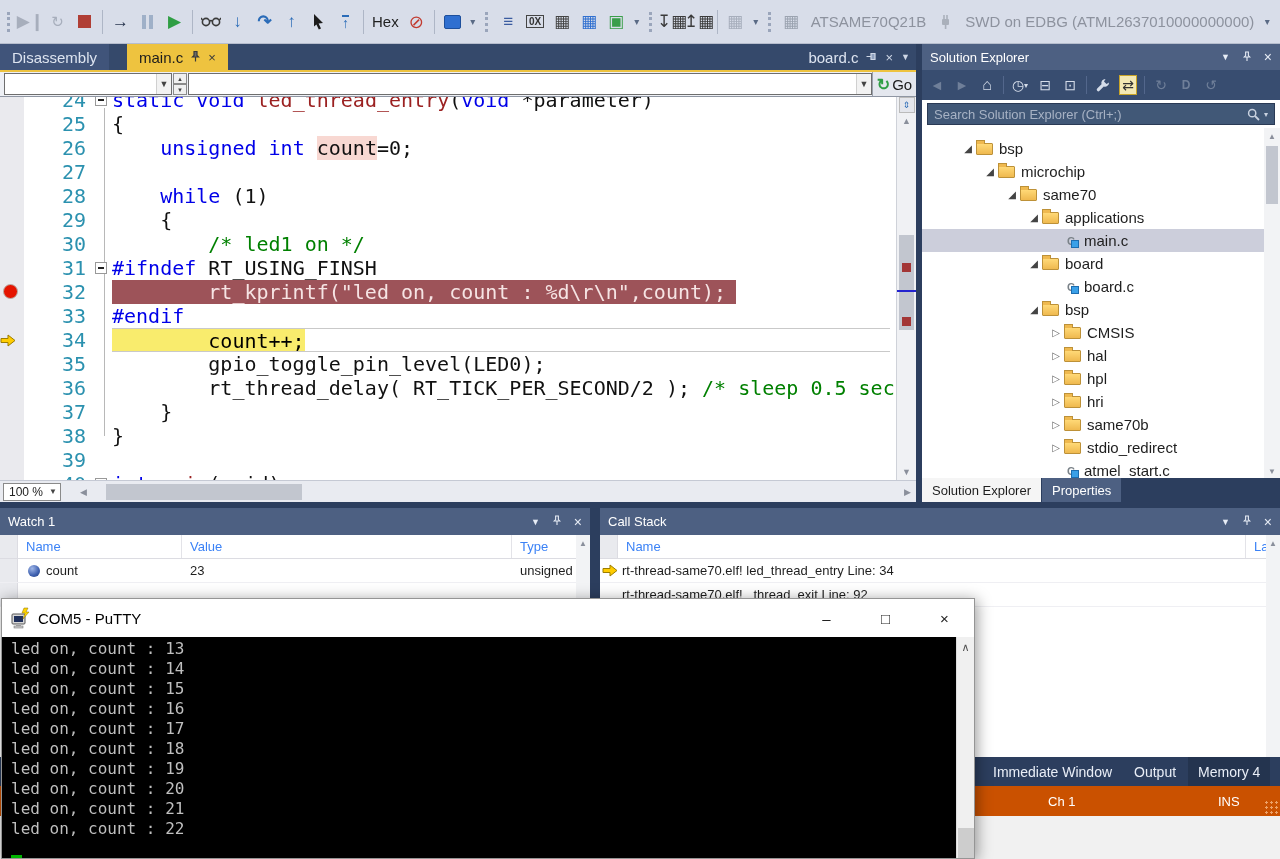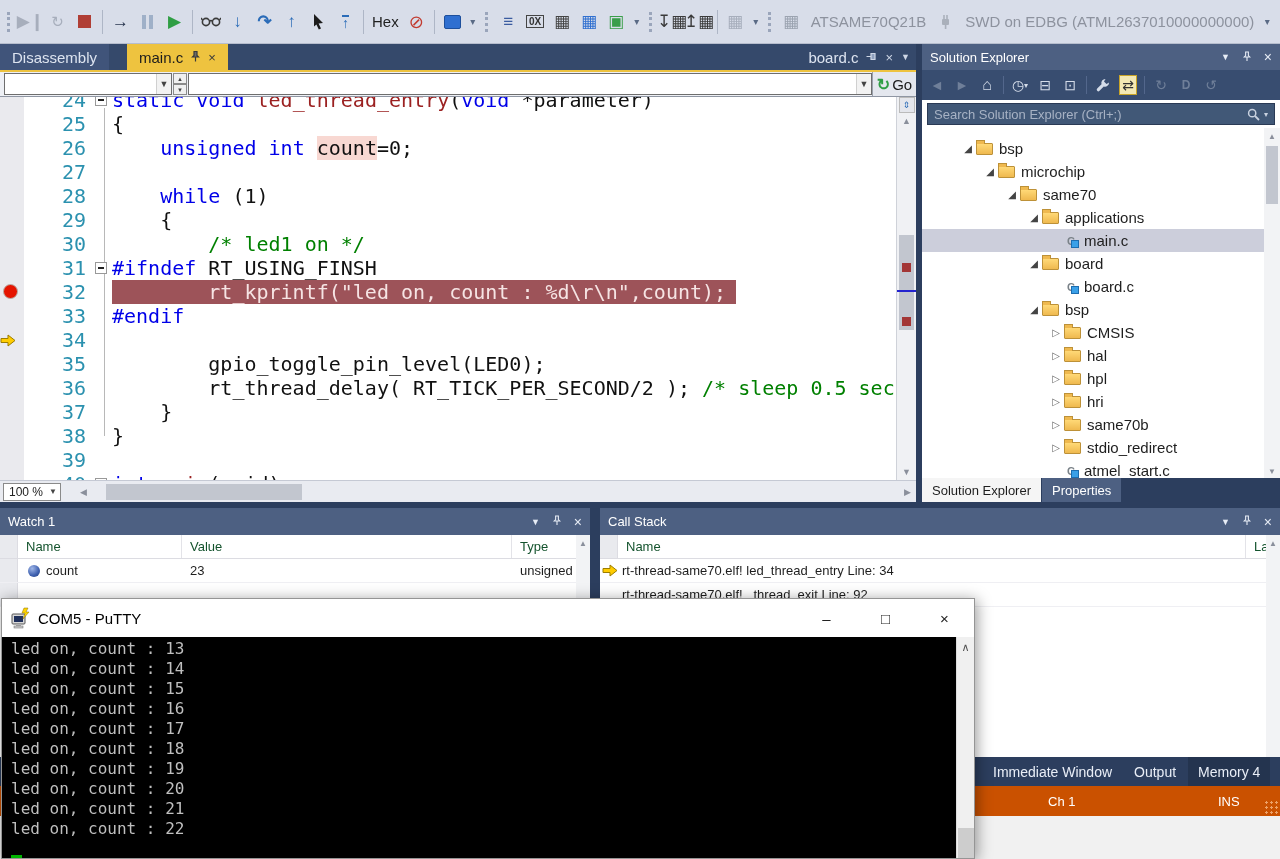--- a/index.html
+++ b/index.html
@@ -129,21 +129,21 @@
   #se-tabs { position:absolute; left:0; bottom:0; right:0; height:24px; display:flex; gap:1px; }
   .se-tab { padding:0 10px; display:flex; align-items:center; font-size:13px; }
   .se-tab.active { background:#f5f5f5; color:#1e1e1e; }
   .se-tab.inactive { background:#4d6082; color:#fff; }
 
   
   .grid-panel { position:absolute; top:508px; height:249px; }
   #watch-panel { left:0; width:590px; } #cs-panel { left:600px; width:680px; }
   .gp-body { position:absolute; left:0; top:27px; right:0; bottom:0; background:#fff; overflow:hidden; }
   .gp-title { height:27px; }
-  .tbl-header { display:flex; height:24px; border-bottom:1px solid #dcdce2; font-size:13px; color:#14532d; }
+  .tbl-header { display:flex; height:24px; border-bottom:1px solid #dcdce2; font-size:13px; color:#3b82f6; }
   .tbl-margin { width:18px; flex:none; background:#e9eaee; border-right:1px solid #dcdce2; }
   .th-cell { display:flex; align-items:center; padding-left:8px; border-right:1px solid #e3e3e8; }
   .tbl-row { display:flex; height:24px; border-bottom:1px solid #efeff3; font-size:13px; color:#1e1e1e; }
   .td-cell { display:flex; align-items:center; padding-left:8px; overflow:hidden; white-space:nowrap; }
   .sphere { width:12px; height:12px; border-radius:50%; flex:none; margin:0 6px 0 2px;
             background:radial-gradient(circle at 35% 30%, #9fb6e8, #3d5fae 60%, #27407e); }
   .gp-scroll { position:absolute; right:0; top:27px; width:14px; bottom:0; background:#f2f3f5;
                text-align:center; font-size:8px; color:#8a8f9b; padding-top:4px; }
   .cs-arrow { width:20px; flex:none; display:flex; align-items:center; justify-content:center; }
 
@@ -304,21 +304,21 @@
           <div class="code-row"><div class="c-margin"></div><div class="c-num">26</div><div class="c-outline"></div><div class="c-code"><span class="tok-p">    </span><span class="tok-k">unsigned</span><span class="tok-p"> </span><span class="tok-k">int</span><span class="tok-p"> </span><span class="tok-hl">count</span><span class="tok-p">=0;</span></div></div>
           <div class="code-row"><div class="c-margin"></div><div class="c-num">27</div><div class="c-outline"></div><div class="c-code"></div></div>
           <div class="code-row"><div class="c-margin"></div><div class="c-num">28</div><div class="c-outline"></div><div class="c-code"><span class="tok-p">    </span><span class="tok-k">while</span><span class="tok-p"> (1)</span></div></div>
           <div class="code-row"><div class="c-margin"></div><div class="c-num">29</div><div class="c-outline"></div><div class="c-code"><span class="tok-p">    {</span></div></div>
           <div class="code-row"><div class="c-margin"></div><div class="c-num">30</div><div class="c-outline"></div><div class="c-code"><span class="tok-p">        </span><span class="tok-c">/* led1 on */</span></div></div>
           <div class="code-row"><div class="c-margin"></div><div class="c-num">31</div><div class="c-outline"><span class="fold-box"></span></div><div class="c-code"><span class="tok-k">#ifndef</span><span class="tok-p"> RT_USING_FINSH</span></div></div>
           <div class="code-row"><div class="c-margin"><span class="bp-dot"></span></div><div class="c-num">32</div><div class="c-outline"></div><div class="c-code"><span class="bp-line-span">        rt_kprintf("led on, count : %d\r\n",count);</span></div></div>
           <div class="code-row"><div class="c-margin"></div><div class="c-num">33</div><div class="c-outline"></div><div class="c-code"><span class="tok-k">#endif</span></div></div>
           <div class="code-row"><div class="c-margin"><svg width="16" height="13" viewBox="0 0 16 13">
                 <path d="M1 4.5 h7 V1 l7 5.5 -7 5.5 V8.5 h-7 Z" fill="#ffcc00" stroke="#9c7d00" stroke-width="1"></path>
-              </svg></div><div class="c-num">34</div><div class="c-outline"></div></div>
+              </svg></div><div class="c-num">34</div><div class="c-outline"></div><div class="c-code cur-box"><span class="cur-span">        count++;</span><span class="cur-ext"></span></div></div>
           <div class="code-row"><div class="c-margin"></div><div class="c-num">35</div><div class="c-outline"></div><div class="c-code"><span class="tok-p">        gpio_toggle_pin_level(LED0);</span></div></div>
           <div class="code-row"><div class="c-margin"></div><div class="c-num">36</div><div class="c-outline"></div><div class="c-code"><span class="tok-p">        rt_thread_delay( RT_TICK_PER_SECOND/2 ); </span><span class="tok-c">/* sleep 0.5 sec</span></div></div>
           <div class="code-row"><div class="c-margin"></div><div class="c-num">37</div><div class="c-outline"></div><div class="c-code"><span class="tok-p">    }</span></div></div>
           <div class="code-row"><div class="c-margin"></div><div class="c-num">38</div><div class="c-outline"></div><div class="c-code"><span class="tok-p">}</span></div></div>
           <div class="code-row"><div class="c-margin"></div><div class="c-num">39</div><div class="c-outline"></div><div class="c-code"></div></div>
           <div class="code-row"><div class="c-margin"></div><div class="c-num">40</div><div class="c-outline"><span class="fold-box"></span></div><div class="c-code"><span class="tok-k">int</span><span class="tok-p"> </span><span class="tok-f">main</span><span class="tok-p">(void)</span></div></div>
         </div>
     </div>
 
     <div id="vscroll">

